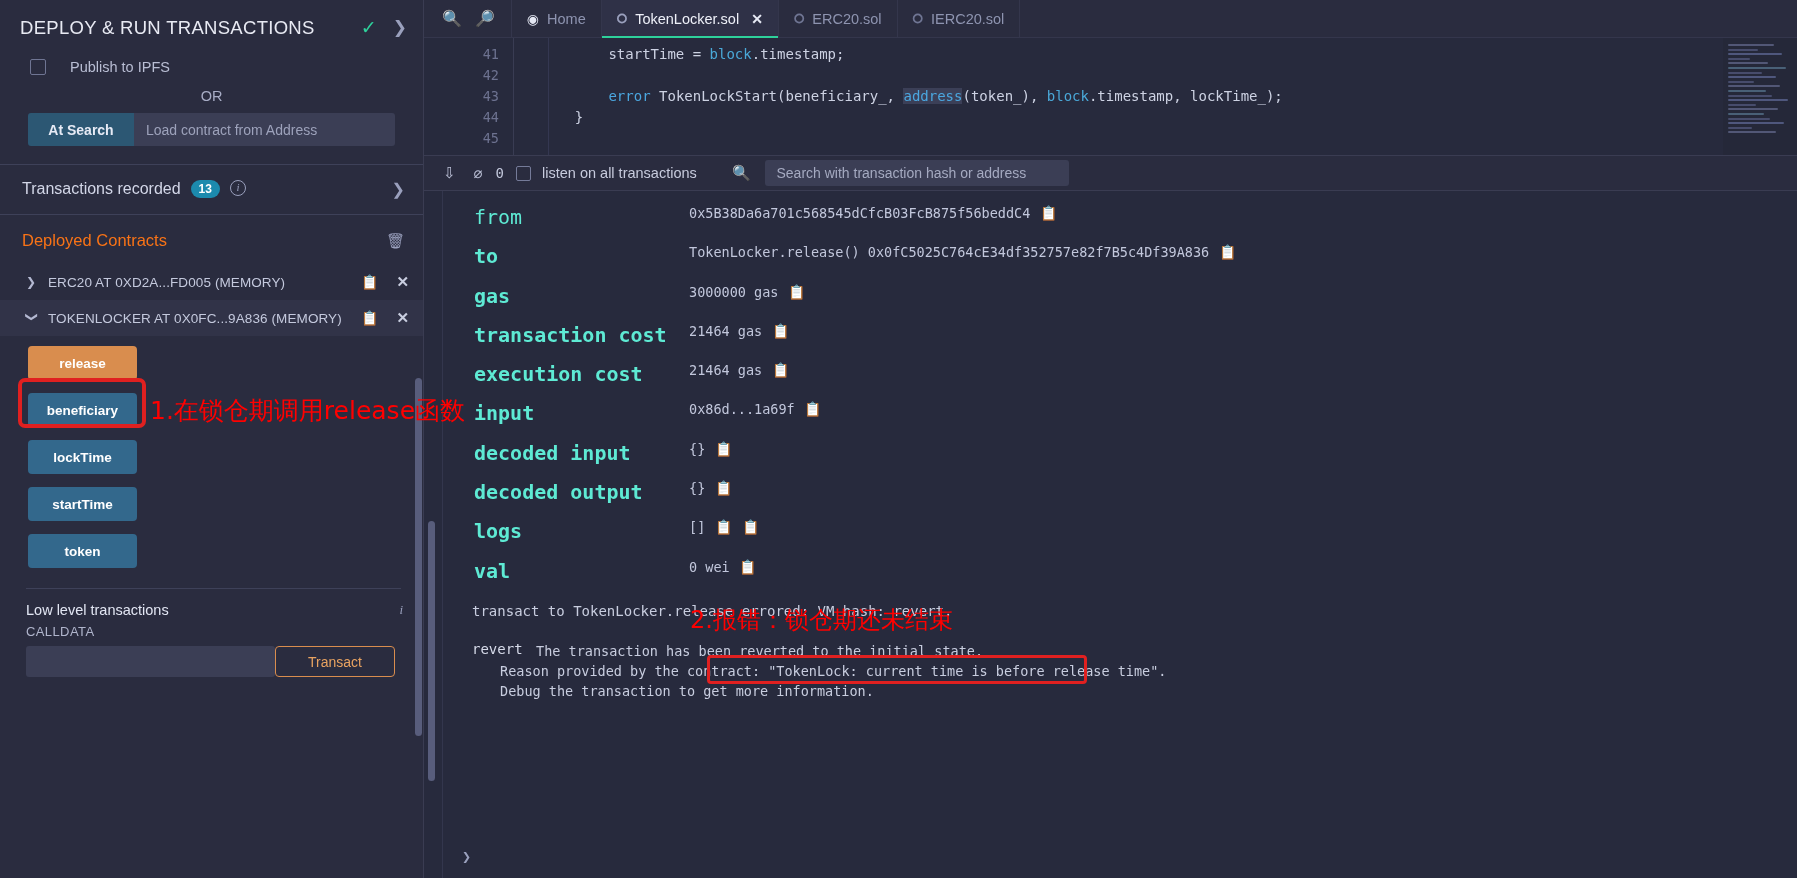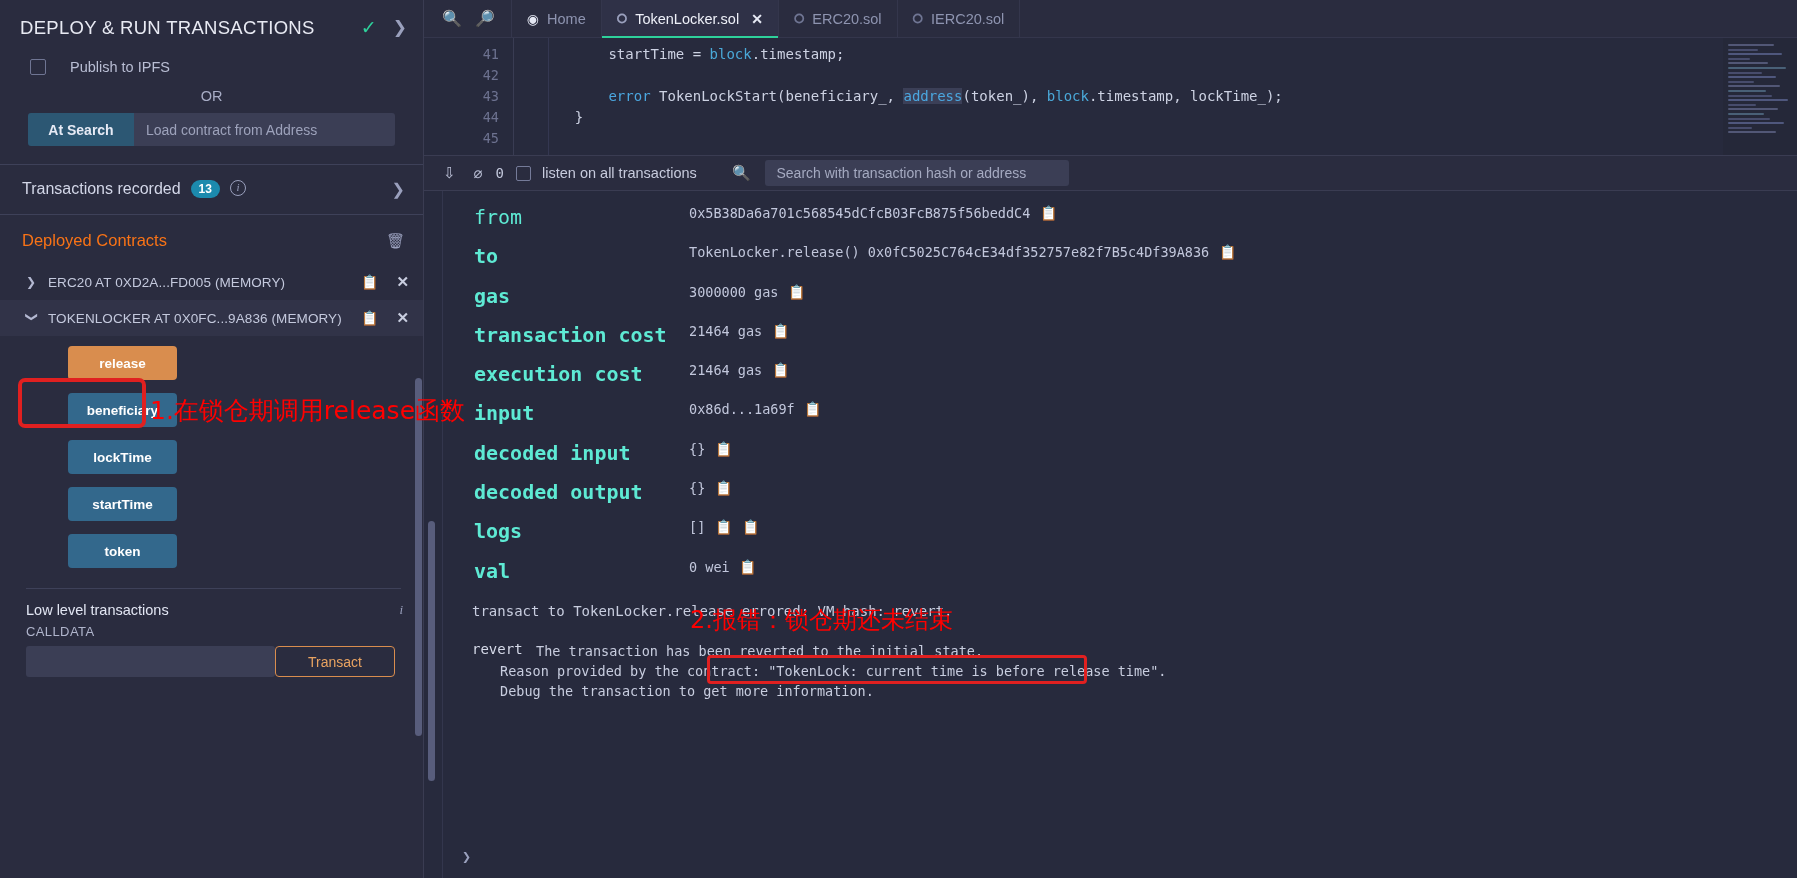--- a/index.html
+++ b/index.html
@@ -104,21 +104,20 @@
   .copy-ic { color: #aeb3cb; font-size: 14px; }
   .close-ic { color: #c9cee0; font-size: 15px; font-weight: 700; margin-left: 8px; }
 
   .fn-list { padding: 10px 0 0 28px; }
   .fn-btn {
     display: block; width: 109px; height: 34px;
     border: none; border-radius: 4px;
     color: #fff; font-size: 13.5px; font-weight: 700;
     margin-bottom: 13px; cursor: pointer;
     font-family: "Liberation Sans", sans-serif;
-    margin-left: 40px;
   }
   .fn-btn.blue { background: #33688c; }
   .fn-btn.orange { background: #d98d4e; }
 
   .lowlevel-div { height: 1px; background: #3e4159; margin: 7px 22px 0 26px; }
   .lowlevel-head {
     display: flex; align-items: center;
     padding: 13px 20px 0 26px;
   }
   .lowlevel-title { font-size: 14.5px; color: #e2e6f3; flex: 1; font-weight: 400; }

